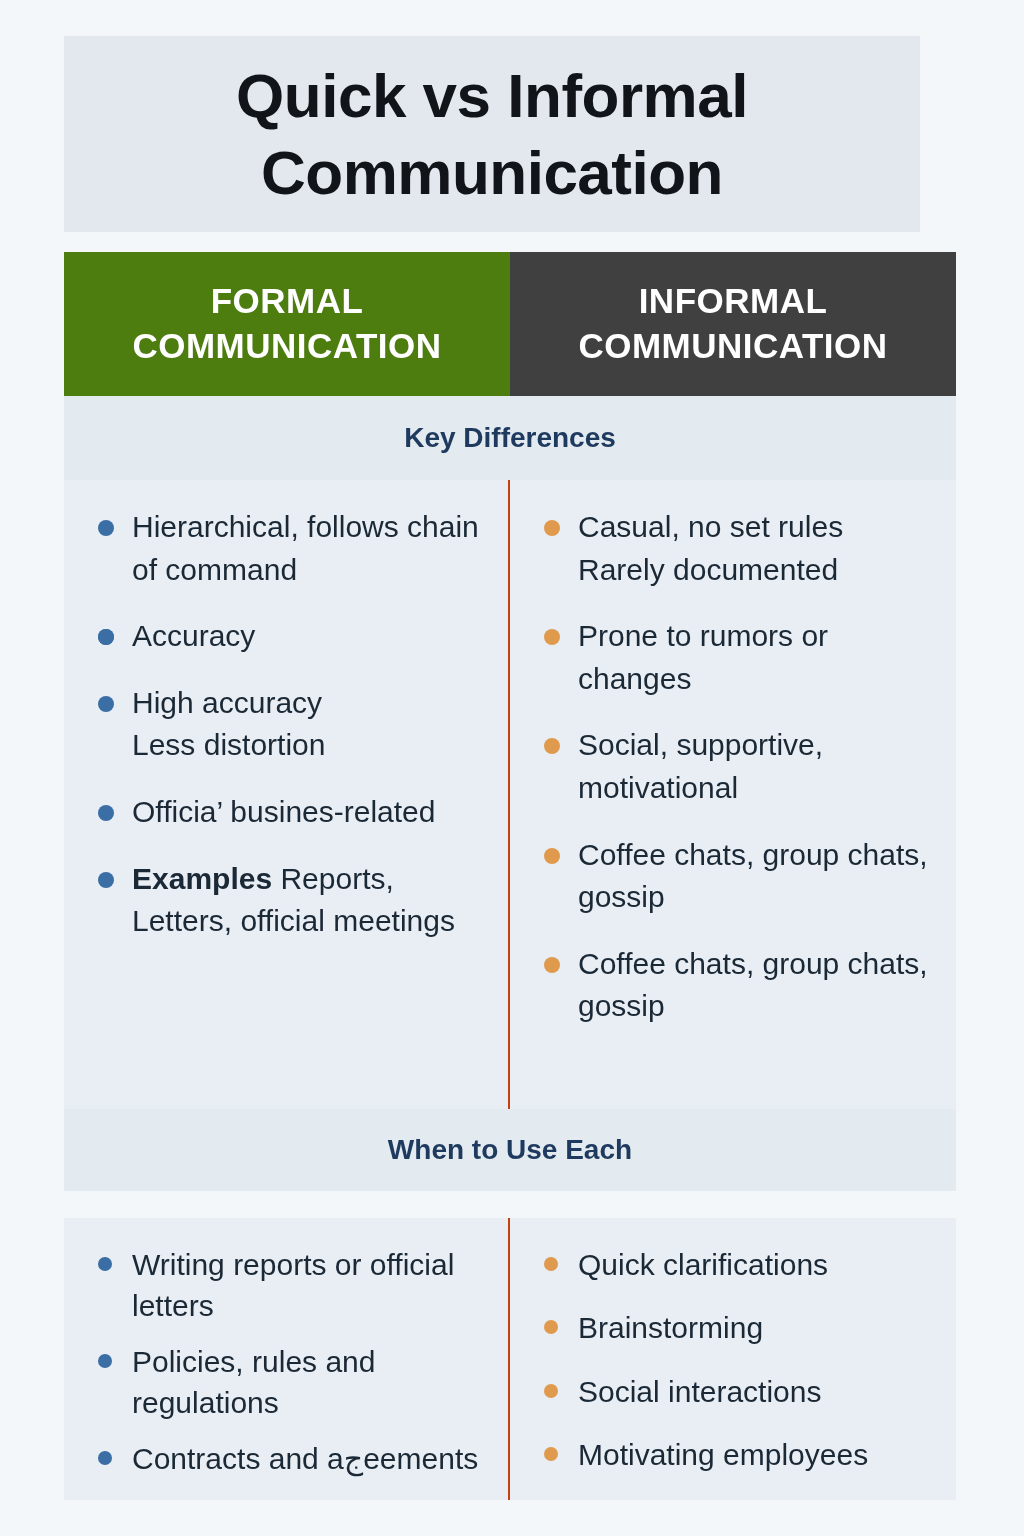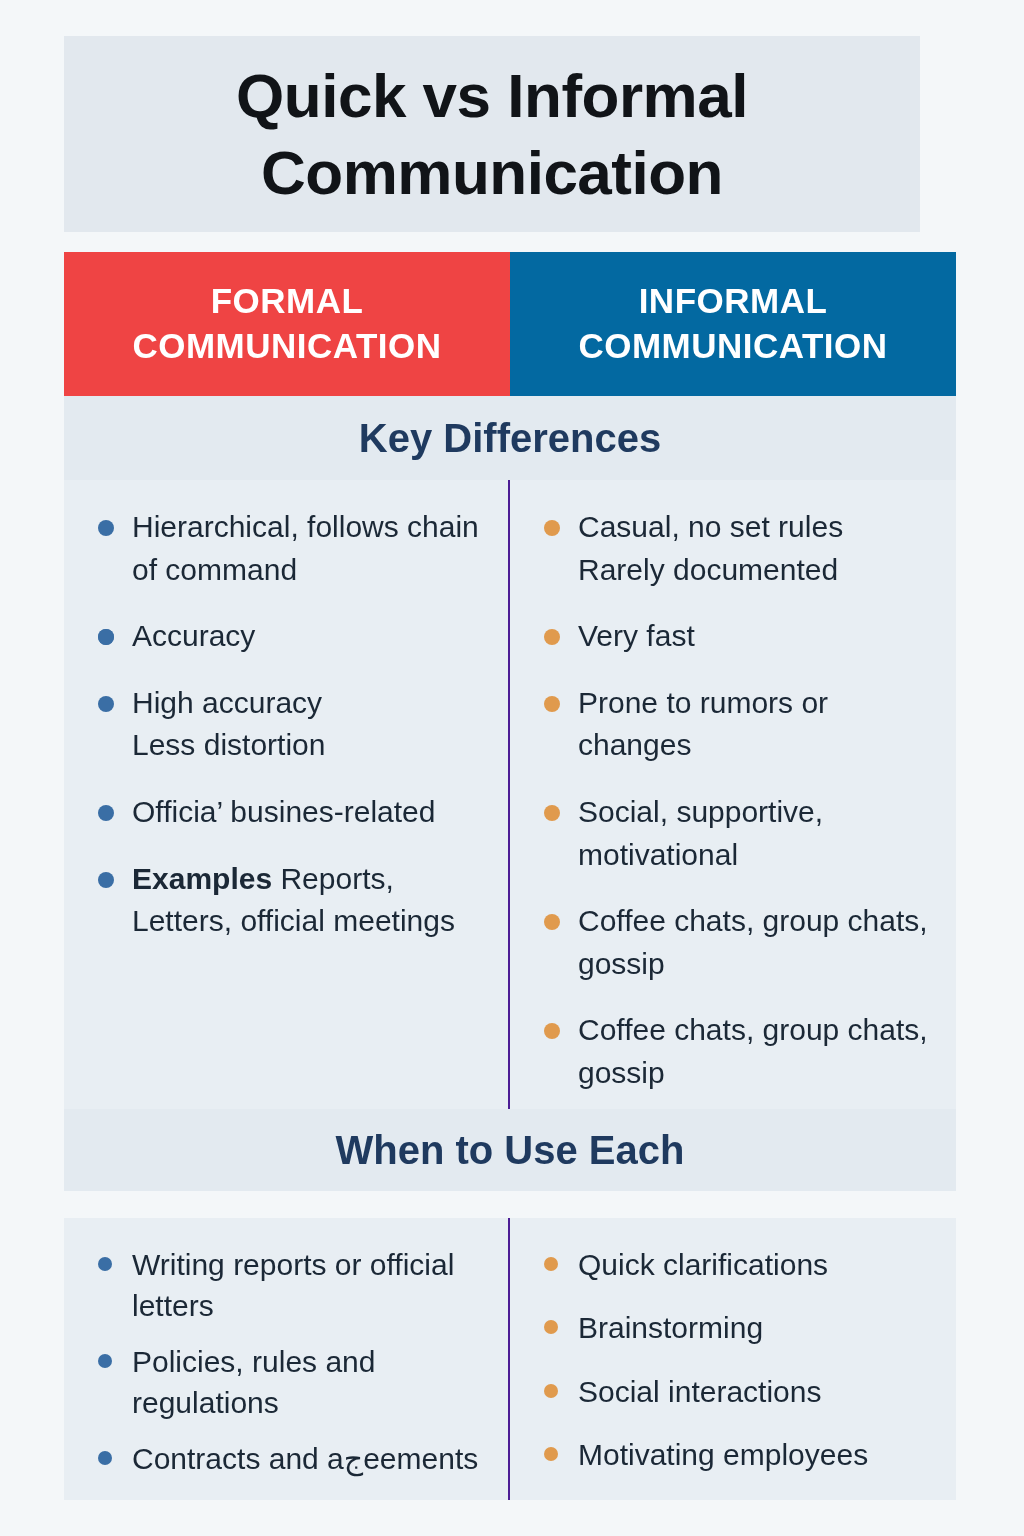--- a/index.html
+++ b/index.html
@@ -59,34 +59,34 @@
     text-align: center;
     color: #ffffff;
     font-size: 35px;
     font-weight: bold;
     line-height: 1.28;
     letter-spacing: 0.5px;
     text-transform: uppercase;
     box-sizing: border-box;
     padding: 0 18px;
   }
-  .col-header.formal { background: #ef4444; }
-  .col-header.informal { background: #0369a1; }
+  .col-header.formal { background: #4d7c0f; }
+  .col-header.informal { background: #404040; }
 
   
   .section-band {
     position: absolute;
     left: 64px;
     width: 892px;
     background: #e3eaf0;
     display: flex;
     align-items: center;
     justify-content: center;
     color: #1f3a5f;
-    font-size: 40px;
+    font-size: 28px;
     font-weight: bold;
   }
   #band-key { top: 396px; height: 84px; }
   #band-when { top: 1109px; height: 82px; }
 
   
   .body-panel {
     position: absolute;
     left: 64px;
     width: 892px;
@@ -94,21 +94,21 @@
     display: flex;
   }
   #panel-key { top: 480px; height: 656px; }
   #panel-when { top: 1218px; height: 282px; }
 
   .col {
     flex: 0 0 50%;
     box-sizing: border-box;
     padding: 26px 22px 10px 30px;
   }
-  .col.left { border-right: 2px solid #4c1d95; }
+  .col.left { border-right: 2px solid #c2410c; }
 
   ul.bullets {
     list-style: none;
     margin: 0;
     padding: 0;
   }
   ul.bullets li {
     position: relative;
     padding-left: 38px;
     margin-bottom: 24px;
@@ -164,21 +164,20 @@
           <li><span class="dot"></span></li>
           <li><span class="dot"></span><span>Accuracy</span></li>
           <li><span class="dot"></span><span>High accuracy</span><span class="sub-line">Less distortion</span></li>
           <li><span class="dot"></span><span>Officia’ busines-related</span></li>
           <li><span class="dot"></span><span class="lead">Examples</span><span> Reports, Letters, official meetings</span></li>
         </ul>
     </div>
     <div class="col right">
       <ul class="bullets" id="key-informal">
           <li><span class="dot"></span><span>Casual, no set rules</span><span class="sub-line">Rarely documented</span></li>
-          <li><span class="dot"></span><span>Very fast</span></li>
           <li><span class="dot"></span><span>Prone to rumors or changes</span></li>
           <li><span class="dot"></span><span>Social, supportive, motivational</span></li>
           <li><span class="dot"></span><span>Coffee chats, group chats, gossip</span></li>
           <li><span class="dot"></span><span>Coffee chats, group chats, gossip</span></li>
         </ul>
     </div>
   </div>
 
   <div class="section-band" id="band-when">When to Use Each</div>
 

